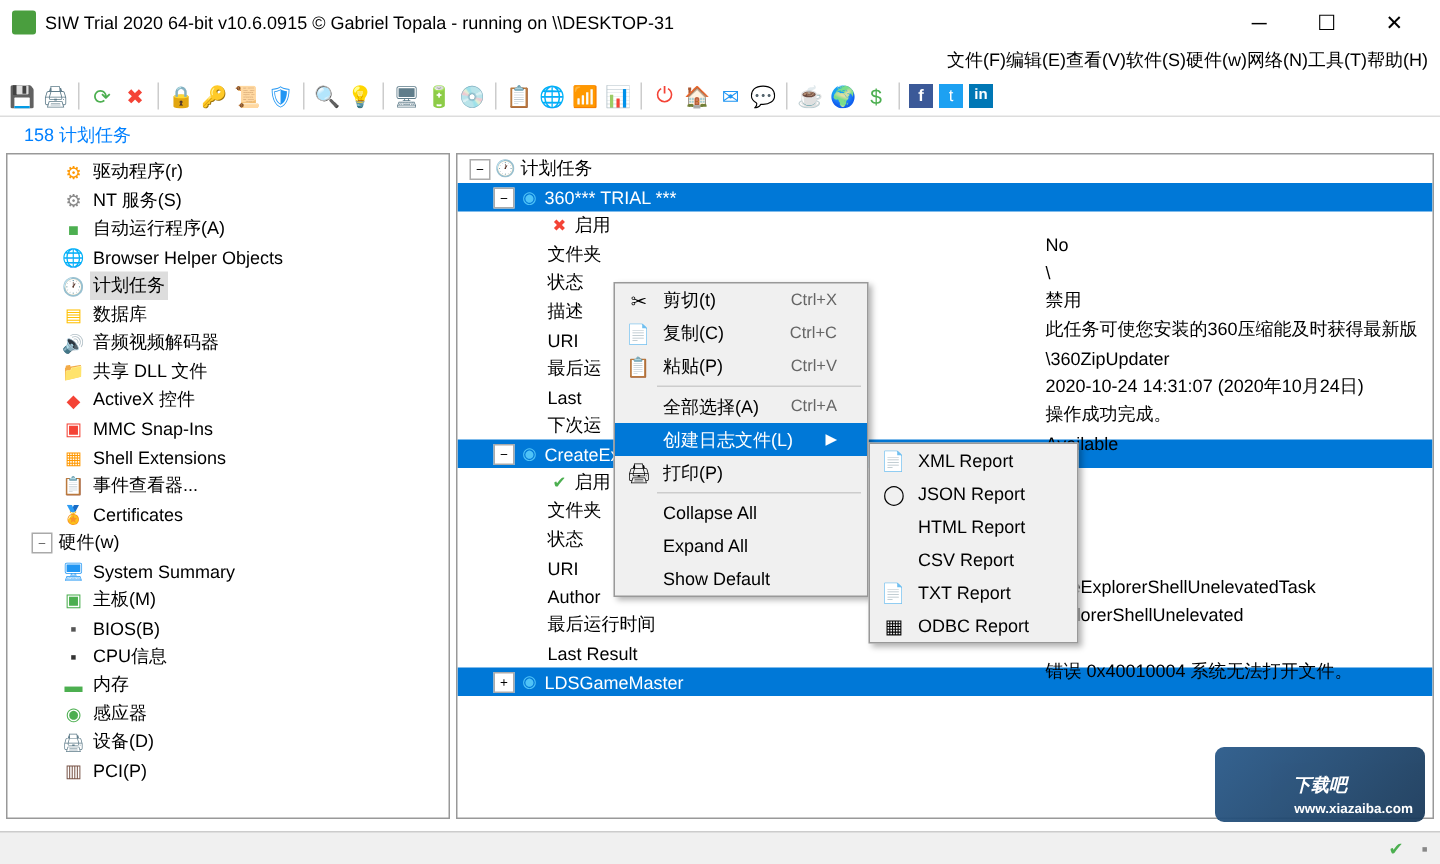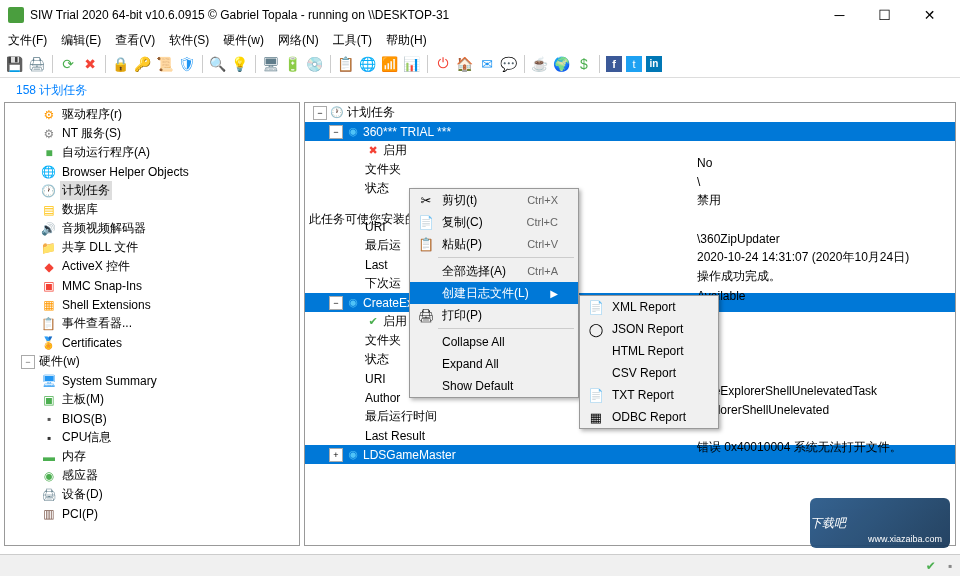--- a/index.html
+++ b/index.html
@@ -2,21 +2,21 @@
 <html><head>
 <meta charset="utf-8">
 <style>
 * { margin: 0; padding: 0; box-sizing: border-box; font-family: "Microsoft YaHei", Tahoma, sans-serif; font-size: 12px; }
 body { width: 960px; height: 576px; background: #fff; overflow: hidden; position: relative; }
 .titlebar { height: 30px; background: #fff; display: flex; align-items: center; padding: 0 8px; }
 .titlebar .appicon { width: 16px; height: 16px; background: #4a9e3e; border-radius: 2px; margin-right: 6px; }
 .titlebar .title { flex: 1; font-size: 12px; color: #000; }
 .winbtns { display: flex; gap: 0; }
 .winbtn { width: 45px; height: 28px; display: flex; align-items: center; justify-content: center; font-size: 14px; color: #000; }
-.menubar { height: 20px; display: flex; align-items: center; padding: 0 8px; gap: 14px; font-size: 12px; }
+.menubar { height: 20px; display: flex; align-items: center; padding: 0 8px; font-size: 12px; justify-content: flex-end; }
 .menubar span { color: #000; }
 .toolbar { height: 28px; display: flex; align-items: center; padding: 0 6px; gap: 4px; border-bottom: 1px solid #ddd; }
 .tbicon { width: 18px; height: 18px; display: flex; align-items: center; justify-content: center; font-size: 14px; }
 .tbsep { width: 1px; height: 18px; background: #ccc; margin: 0 2px; }
 .countbar { height: 24px; display: flex; align-items: center; padding: 0 16px; color: #0080ff; font-size: 16px; font-family: serif; }
 .main { display: flex; height: 444px; }
 .leftpanel { width: 296px; border: 1px solid #999; margin: 0 2px 0 4px; overflow-y: scroll; background: #fff; }
 .rightpanel { flex: 1; border: 1px solid #999; margin: 0 4px 0 2px; background: #fff; display: flex; flex-direction: column; position: relative; }
 .tree { padding: 2px 0; }
 .treeitem { display: flex; align-items: center; height: 19px; padding-left: 8px; white-space: nowrap; }
@@ -38,21 +38,21 @@
 .ctxmenu { position: absolute; background: #f0f0f0; border: 1px solid #999; box-shadow: 2px 2px 4px rgba(0,0,0,0.3); z-index: 100; }
 .ctxitem { display: flex; align-items: center; height: 22px; padding: 0 20px 0 4px; }
 .ctxitem:hover, .ctxitem.hl { background: #0078d7; color: #fff; }
 .ctxicon { width: 24px; display: flex; justify-content: center; font-size: 13px; }
 .ctxlbl { flex: 1; padding-left: 4px; }
 .ctxshort { color: #666; font-size: 11px; padding-left: 20px; }
 .ctxsep { height: 1px; background: #ccc; margin: 2px 4px 2px 28px; }
 .ctxarrow { padding-left: 20px; font-size: 10px; }
 .statusbar { position: absolute; bottom: 0; left: 0; right: 0; height: 22px; background: #f0f0f0; border-top: 1px solid #ccc; display: flex; align-items: center; padding: 0 8px; }
 .statusbar .sright { margin-left: auto; display: flex; align-items: center; gap: 4px; font-size: 11px; }
-.watermark { position: absolute; right: 10px; bottom: 28px; width: 140px; height: 50px; background: linear-gradient(135deg,#2a5a8a,#1a3a5a); color: #fff; font-size: 24px; font-weight: normal; display: flex; align-items: center; border-radius: 6px; opacity: 0.95; z-index: 50; font-style: italic; }
+.watermark { position: absolute; right: 10px; bottom: 28px; width: 140px; height: 50px; background: linear-gradient(135deg,#2a5a8a,#1a3a5a); color: #fff; font-size: 24px; font-weight: bold; display: flex; align-items: center; justify-content: center; border-radius: 6px; opacity: 0.95; z-index: 50; font-style: italic; }
 ::-webkit-scrollbar { width: 16px; }
 ::-webkit-scrollbar-track { background: #f0f0f0; }
 ::-webkit-scrollbar-thumb { background: #c0c0c0; border: 1px solid #a0a0a0; }
 </style>
 </head>
 <body>
 
 <div class="titlebar">
   <div class="appicon"></div>
   <div class="title">SIW Trial 2020 64-bit v10.6.0915   © Gabriel Topala - running on \\DESKTOP-31</div>
@@ -267,20 +267,24 @@
           <div class="pcell2">\</div>
         </div>
         <div class="proprow">
           <div class="pcell1">
             <span class="indent" style="width:56px"></span>
             <span>状态</span>
           </div>
           <div class="pcell2">禁用</div>
         </div>
         <div class="proprow">
+          <div class="pcell1">
+            <span class="indent" style="width:56px"></span>
+            <span>描述</span>
+          </div>
           <div class="pcell2">此任务可使您安装的360压缩能及时获得最新版</div>
         </div>
         <div class="proprow">
           <div class="pcell1">
             <span class="indent" style="width:56px"></span>
             <span>URI</span>
           </div>
           <div class="pcell2">\360ZipUpdater</div>
         </div>
         <div class="proprow">

